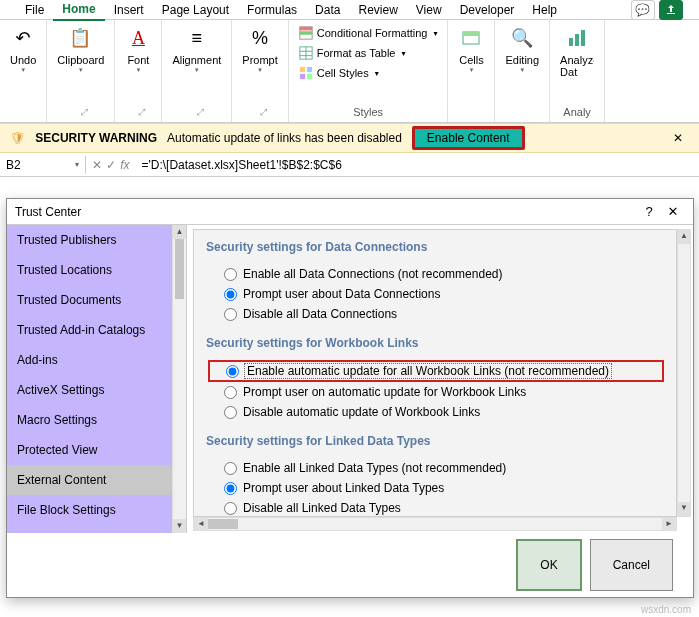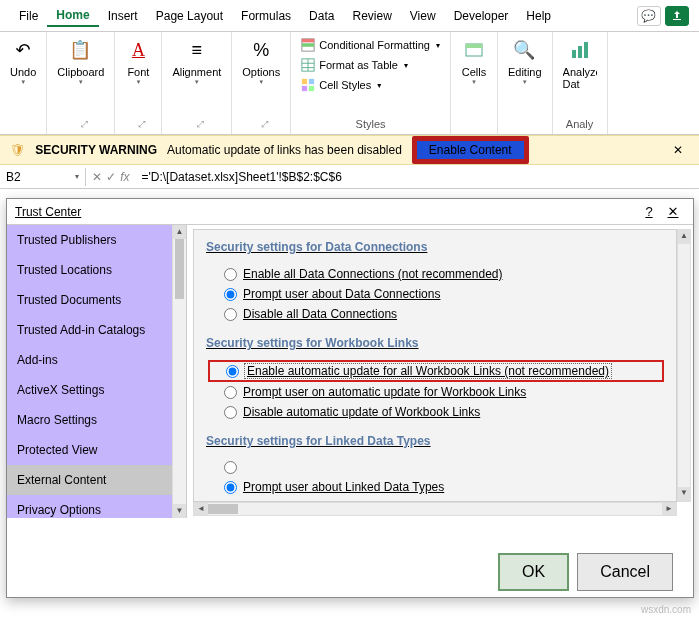--- a/index.html
+++ b/index.html
@@ -1,19 +1,19 @@
 <!DOCTYPE html>
 <html><head>
 <meta charset="utf-8">
 <style>
 * { box-sizing: border-box; margin: 0; padding: 0; font-family: "Segoe UI", Arial, sans-serif; }
 body { background: #fff; width: 699px; height: 617px; overflow: hidden; font-size: 12px; }
 
 
-.menubar { display: flex; align-items: center; border-bottom: 1px solid #ccc; padding: 2px 10px; height: 32px; }
+.menubar { display: flex; align-items: center; border-bottom: 1px solid #ccc; padding: 2px 16px; height: 20px; }
 .menubar .mi { padding: 3px 9px; cursor: pointer; }
 .menubar .mi.active { color: #107c41; border-bottom: 2px solid #107c41; font-weight: 600; }
 .menubar .spacer { flex: 1; }
 .menubar .icobtn { width: 24px; height: 20px; display: flex; align-items: center; justify-content: center; border: 1px solid #ccc; margin-left: 4px; border-radius: 3px; cursor: pointer; }
 .menubar .share { background: #107c41; color: #fff; border: 1px solid #107c41; }
 
 
 .ribbon { display: flex; border-bottom: 1px solid #ccc; height: 103px; background: #fff; }
 .rgroup { border-right: 1px solid #e0e0e0; display: flex; flex-direction: column; align-items: center; padding: 4px 6px 2px; justify-content: space-between; }
 .rgroup .top { display: flex; align-items: flex-start; gap: 2px; height: 70px; }
@@ -25,62 +25,62 @@
 .styles-col { display: flex; flex-direction: column; gap: 2px; }
 .styles-col .sbtn { display: flex; align-items: center; font-size: 11px; padding: 2px 4px; cursor: pointer; gap: 4px; white-space: nowrap; }
 .sbtn svg { width: 14px; height: 14px; }
 .popout { font-size: 9px; color: #888; margin-left: 2px; }
 
 
 .secbar { background: #fdf5d4; border-top: 1px solid #e8dba0; border-bottom: 1px solid #e8dba0; display: flex; align-items: center; padding: 4px 10px; height: 30px; gap: 10px; }
 .secbar .shield { color: #e0a030; }
 .secbar .warn { font-weight: 600; }
 .secbar .link { cursor: pointer; }
-.secbar .enable { border: 5px solid #b91c1c; padding: 2px 12px; background: #1d4ed8; cursor: pointer; border-radius: 2px; }
+.secbar .enable { border: 3px solid #b91c1c; padding: 2px 12px; background: #14b8a6; cursor: pointer; border-radius: 2px; }
 .secbar .close { margin-left: auto; cursor: pointer; padding: 2px 6px; }
 
 
 .fbar { display: flex; align-items: center; border-bottom: 1px solid #ccc; height: 24px; }
 .namebox { width: 86px; border-right: 1px solid #ccc; padding: 2px 6px; display: flex; align-items: center; justify-content: space-between; }
 .namebox .dd { font-size: 8px; color: #666; }
 .ficons { display: flex; align-items: center; gap: 4px; padding: 0 6px; color: #888; }
 .ficons span { cursor: pointer; }
 .formula { flex: 1; padding: 2px 6px; }
 
 
 .dialog { position: absolute; left: 6px; top: 198px; width: 688px; height: 400px; border: 1px solid #888; background: #fff; box-shadow: 0 4px 12px rgba(0,0,0,.25); display: flex; flex-direction: column; }
-.dlgtitle { display: flex; align-items: center; padding: 5px 8px; font-size: 12px; text-decoration: underline; }
+.dlgtitle { display: flex; align-items: center; padding: 5px 8px; font-size: 12px; }
 .dlgtitle .t { flex: 1; }
 .dlgtitle .btn { width: 24px; text-align: center; cursor: pointer; font-size: 13px; }
 .dlgbody { flex: 1; display: flex; border-top: 1px solid #ccc; overflow: hidden; }
 
 .sidebar { width: 180px; border-right: 1px solid #ccc; position: relative; background: #c4b5fd; }
 .sbinner { position: absolute; left: 0; right: 14px; top: 0; bottom: 0; overflow: hidden; }
 .sidebar .item { padding: 8px 10px; cursor: pointer; border-bottom: 0; font-size: 12px; }
 .sidebar .item.sel { background: #c8c8c8; }
 .vscroll { position: absolute; right: 0; top: 0; bottom: 0; width: 14px; background: #f0f0f0; border-left: 1px solid #ddd; }
 .vscroll .ar { height: 14px; background: #e0e0e0; text-align: center; font-size: 8px; line-height: 14px; color: #555; }
 .vscroll .thumb { position: absolute; left: 2px; right: 2px; top: 14px; height: 60px; background: #c5c5c5; }
 
 .content { flex: 1; position: relative; overflow: hidden; }
 .cpane { position: absolute; left: 6px; right: 16px; top: 4px; bottom: 16px; border: 1px solid #cfcfcf; background: #f3f3f3; overflow: hidden; padding: 10px 12px; }
-.sect { margin-bottom: 12px; text-decoration: underline; }
+.sect { margin-bottom: 12px; }
 .sect h4 { font-size: 12px; color: #5b7ba5; font-weight: 600; margin-bottom: 10px; }
 .radio-row { display: flex; align-items: center; gap: 6px; padding: 3px 0 3px 18px; font-size: 12px; }
 .radio-row input { cursor: pointer; }
 .radio-row.hl { border: 2px solid #d02020; padding: 2px 4px 2px 16px; margin-left: 2px; align-items: center; }
 .hscroll { position: absolute; left: 6px; right: 16px; bottom: 2px; height: 14px; background: #f0f0f0; border: 1px solid #ddd; display: flex; }
 .hscroll .ar { width: 14px; text-align: center; font-size: 8px; line-height: 12px; color: #555; background: #e0e0e0; }
 .hscroll .track { flex: 1; position: relative; }
 .hscroll .thumb { position: absolute; left: 0; width: 30px; top: 1px; bottom: 1px; background: #c5c5c5; }
 .cvscroll { position: absolute; right: 2px; top: 4px; bottom: 16px; width: 14px; background: #f0f0f0; border: 1px solid #ddd; }
 .cvscroll .ar { height: 14px; text-align: center; font-size: 8px; line-height: 12px; color: #555; background: #e0e0e0; }
 
 .dlgbtns { display: flex; justify-content: flex-end; gap: 8px; padding: 6px 20px; border-top: 0; }
-.dlgbtns button { padding: 8px 22px; font-size: 16px; border: 1px solid #888; background: #e9e9e9; cursor: pointer; margin-top: 29px; }
+.dlgbtns button { padding: 17px 22px; font-size: 12px; border: 1px solid #888; background: #e9e9e9; cursor: pointer; }
 .dlgbtns .ok { border: 2px solid #6a9a6a; background: #dce8dc; }
 
 .watermark { position: absolute; right: 8px; bottom: 2px; font-size: 10px; color: #bbb; z-index: 999; text-align: center; }
 </style>
 </head>
 <body>
 
 <div class="menubar">
   <div class="mi">File</div>
   <div class="mi active">Home</div>
@@ -148,21 +148,21 @@
       </div>
     <div class="lbl">
         <span>&nbsp;</span>
         <span class="popout">⤢</span>
       </div>
   </div>
   <div class="rgroup">
     <div class="top">
         <div class="bigbtn">
           <div class="ico">%</div>
-          <div class="t">Options</div>
+          <div class="t">Prompt</div>
           <div class="dd">▾</div>
         </div>
       </div>
     <div class="lbl">
         <span>&nbsp;</span>
         <span class="popout">⤢</span>
       </div>
   </div>
   <div class="rgroup" style="align-items:stretch">
     <div class="styles-col">
@@ -272,20 +272,21 @@
       <div class="sbinner">
         <div class="item">Trusted Publishers</div>
         <div class="item">Trusted Locations</div>
         <div class="item">Trusted Documents</div>
         <div class="item">Trusted Add-in Catalogs</div>
         <div class="item">Add-ins</div>
         <div class="item">ActiveX Settings</div>
         <div class="item">Macro Settings</div>
         <div class="item">Protected View</div>
         <div class="item sel">External Content</div>
+        <div class="item">File Block Settings</div>
         <div class="item">Privacy Options</div>
 
       </div>
       <div class="vscroll">
         <div class="ar">▲</div>
         <div class="thumb"></div>
         <div class="ar" style="position:absolute;bottom:0;left:0;right:0">▼</div>
       </div>
     </div>
 
@@ -318,20 +319,21 @@
             </label>
           <label class="radio-row">
               <input type="radio" name="wl" style="">
               <span>Disable automatic update of Workbook Links</span>
             </label>
         </div>
         <div class="sect" style="margin-bottom:0">
           <h4>Security settings for Linked Data Types</h4>
           <label class="radio-row">
               <input type="radio" name="ld" style="">
+              <span>Enable all Linked Data Types (not recommended)</span>
             </label>
           <label class="radio-row">
               <input type="radio" name="ld" checked="" style="">
               <span>Prompt user about Linked Data Types</span>
             </label>
           <label class="radio-row">
               <input type="radio" name="ld" style="">
               <span>Disable all Linked Data Types</span>
             </label>
         </div>

